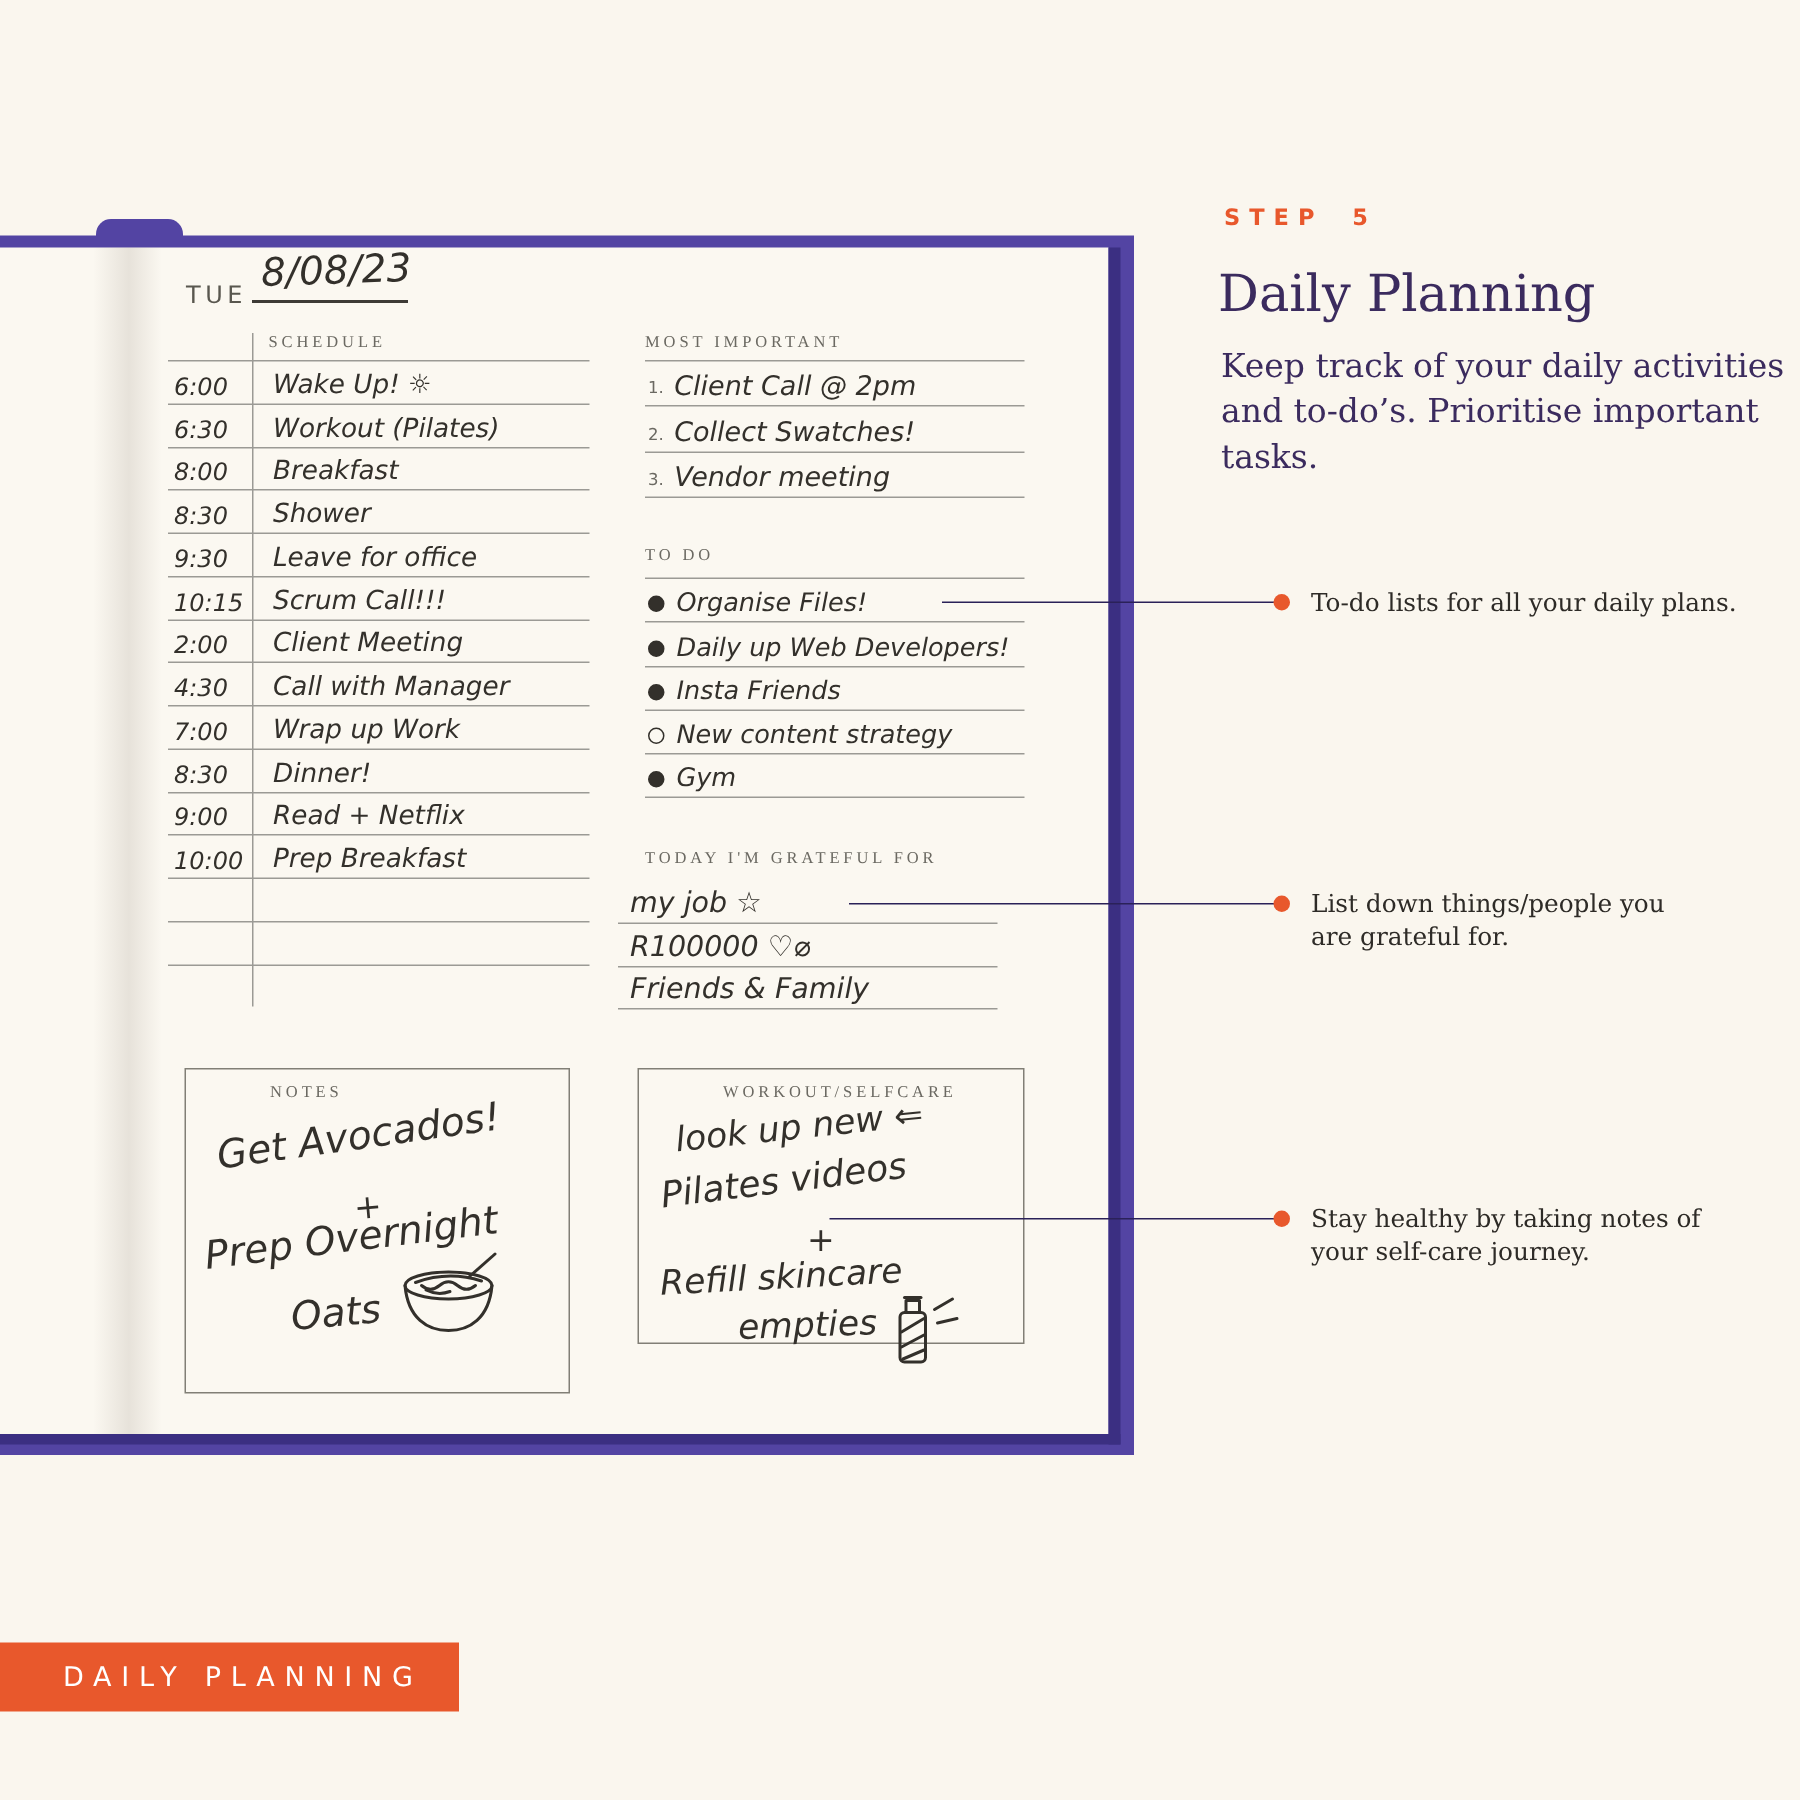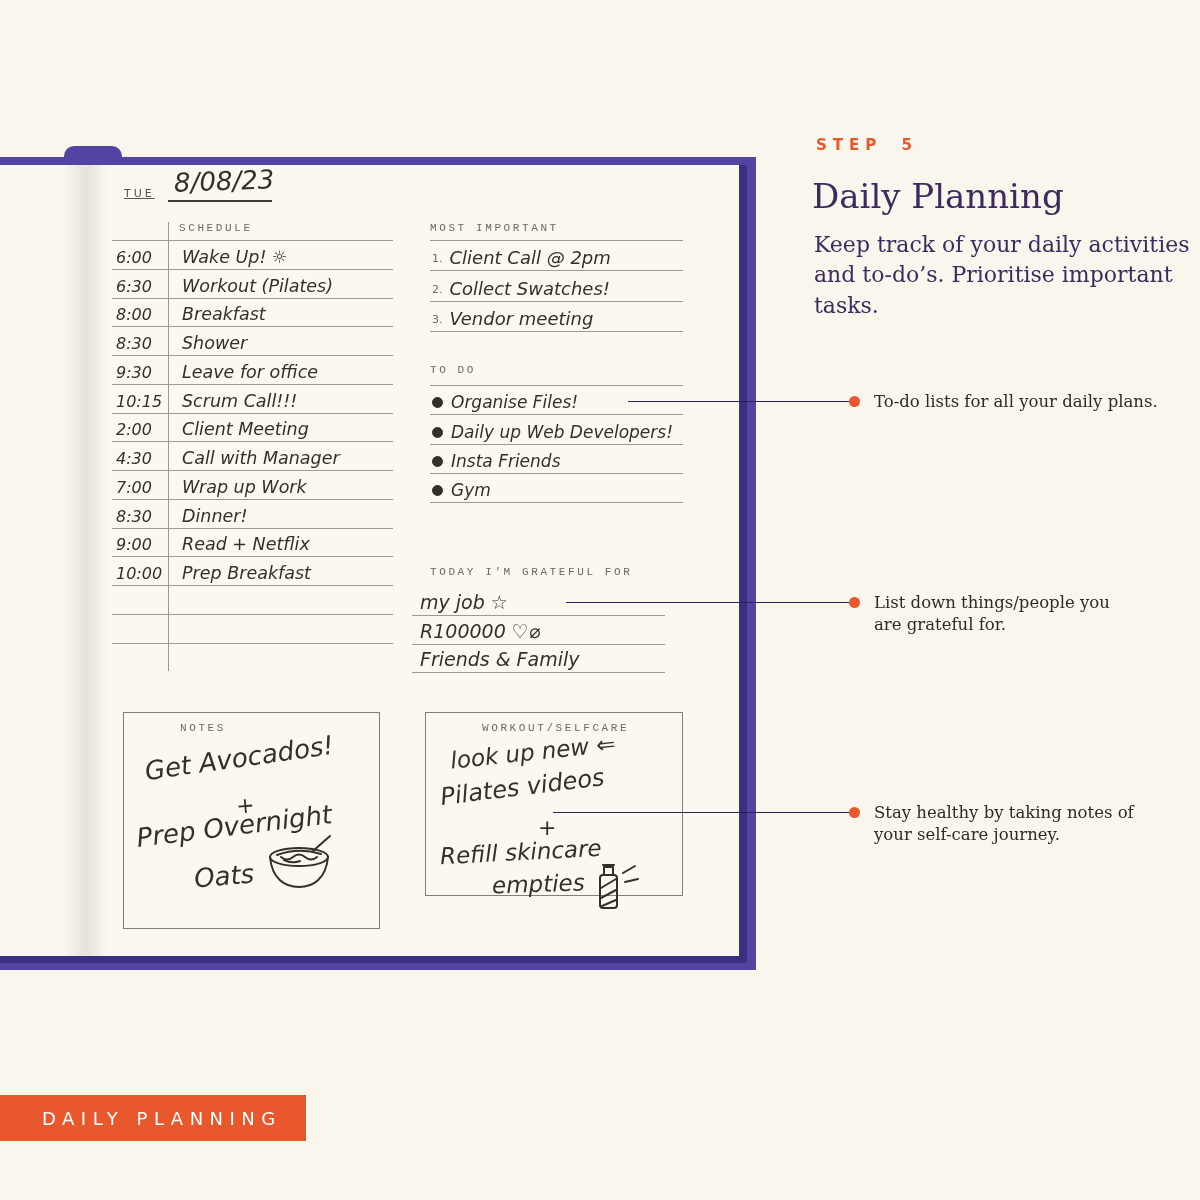--- a/index.html
+++ b/index.html
@@ -17,32 +17,32 @@
   
   .cover{left:0;top:157px;width:756px;height:813px;background:var(--cover-purple);}
   .cover-tab{left:64px;top:146px;width:58px;height:14px;background:var(--cover-purple);border-radius:10px 10px 0 0;}
   .page{left:0;top:165px;width:739px;height:791px;background:var(--page-cream);}
   .edge-right{left:739px;top:165px;width:8px;height:798px;background:var(--cover-purple-dark);}
   .edge-bottom{left:0;top:956px;width:747px;height:7px;background:var(--cover-purple-dark);}
   .spine-shadow{left:62px;top:165px;width:46px;height:791px;
     background:linear-gradient(90deg,rgba(94,78,62,0) 0%,rgba(94,78,62,0.13) 52%,rgba(94,78,62,0) 100%);}
 
   
-  .plabel{position:absolute;font-family:Liberation Mono, monospace;font-size:11px;
+  .plabel{position:absolute;font-family:Liberation Serif, serif;font-size:11px;
           letter-spacing:2.6px;color:var(--label-gray);white-space:nowrap;}
   .lbl-schedule{left:179px;top:222px;}
   .lbl-mi{left:430px;top:222px;}
   .lbl-todo{left:430px;top:364px;}
   .lbl-grateful{left:430px;top:566px;}
 
   
   .hand{font-family:"DejaVu Sans",sans-serif;font-style:italic;color:var(--ink);}
 
   
-  .tue{left:124px;top:187px;font-family:"DejaVu Sans",sans-serif;font-size:11px;letter-spacing:3px;color:#59574F;text-decoration:underline;}
+  .tue{left:124px;top:187px;font-family:"DejaVu Sans",sans-serif;font-size:16px;letter-spacing:3px;color:#59574F;}
   .date-hand{left:174px;top:166px;font-size:26px;transform:rotate(-2deg);}
   .date-underline{left:168px;top:200px;width:104px;height:1.6px;background:#3E3B36;}
 
   
   .vline{left:168px;top:222px;width:1px;height:449px;background:var(--line-gray);}
   .sched-rows{left:112px;top:240px;width:281px;border-top:1px solid var(--line-gray);}
   .srow{height:28.75px;border-bottom:1px solid var(--line-gray);display:flex;align-items:flex-end;box-sizing:border-box;}
   .srow .time{width:56px;padding:0 0 2px 4px;font-size:16px;white-space:nowrap;}
   .srow .act{flex:1;padding:0 0 2px 10px;font-size:17.5px;white-space:nowrap;}
 
@@ -232,20 +232,24 @@
       <div class="trow">
         <span class="bullet filled"></span>
         <span class="txt hand">Daily up Web Developers!</span>
       </div>
 
       <div class="trow">
         <span class="bullet filled"></span>
         <span class="txt hand">Insta Friends</span>
       </div>
 
+      <div class="trow">
+        <span class="bullet open"></span>
+        <span class="txt hand">New content strategy</span>
+      </div>
 
       <div class="trow">
         <span class="bullet filled"></span>
         <span class="txt hand">Gym</span>
       </div>
     </div>
 
   <div class="plabel lbl-grateful">TODAY I'M GRATEFUL FOR</div>
   <div class="gr-rows">
 

